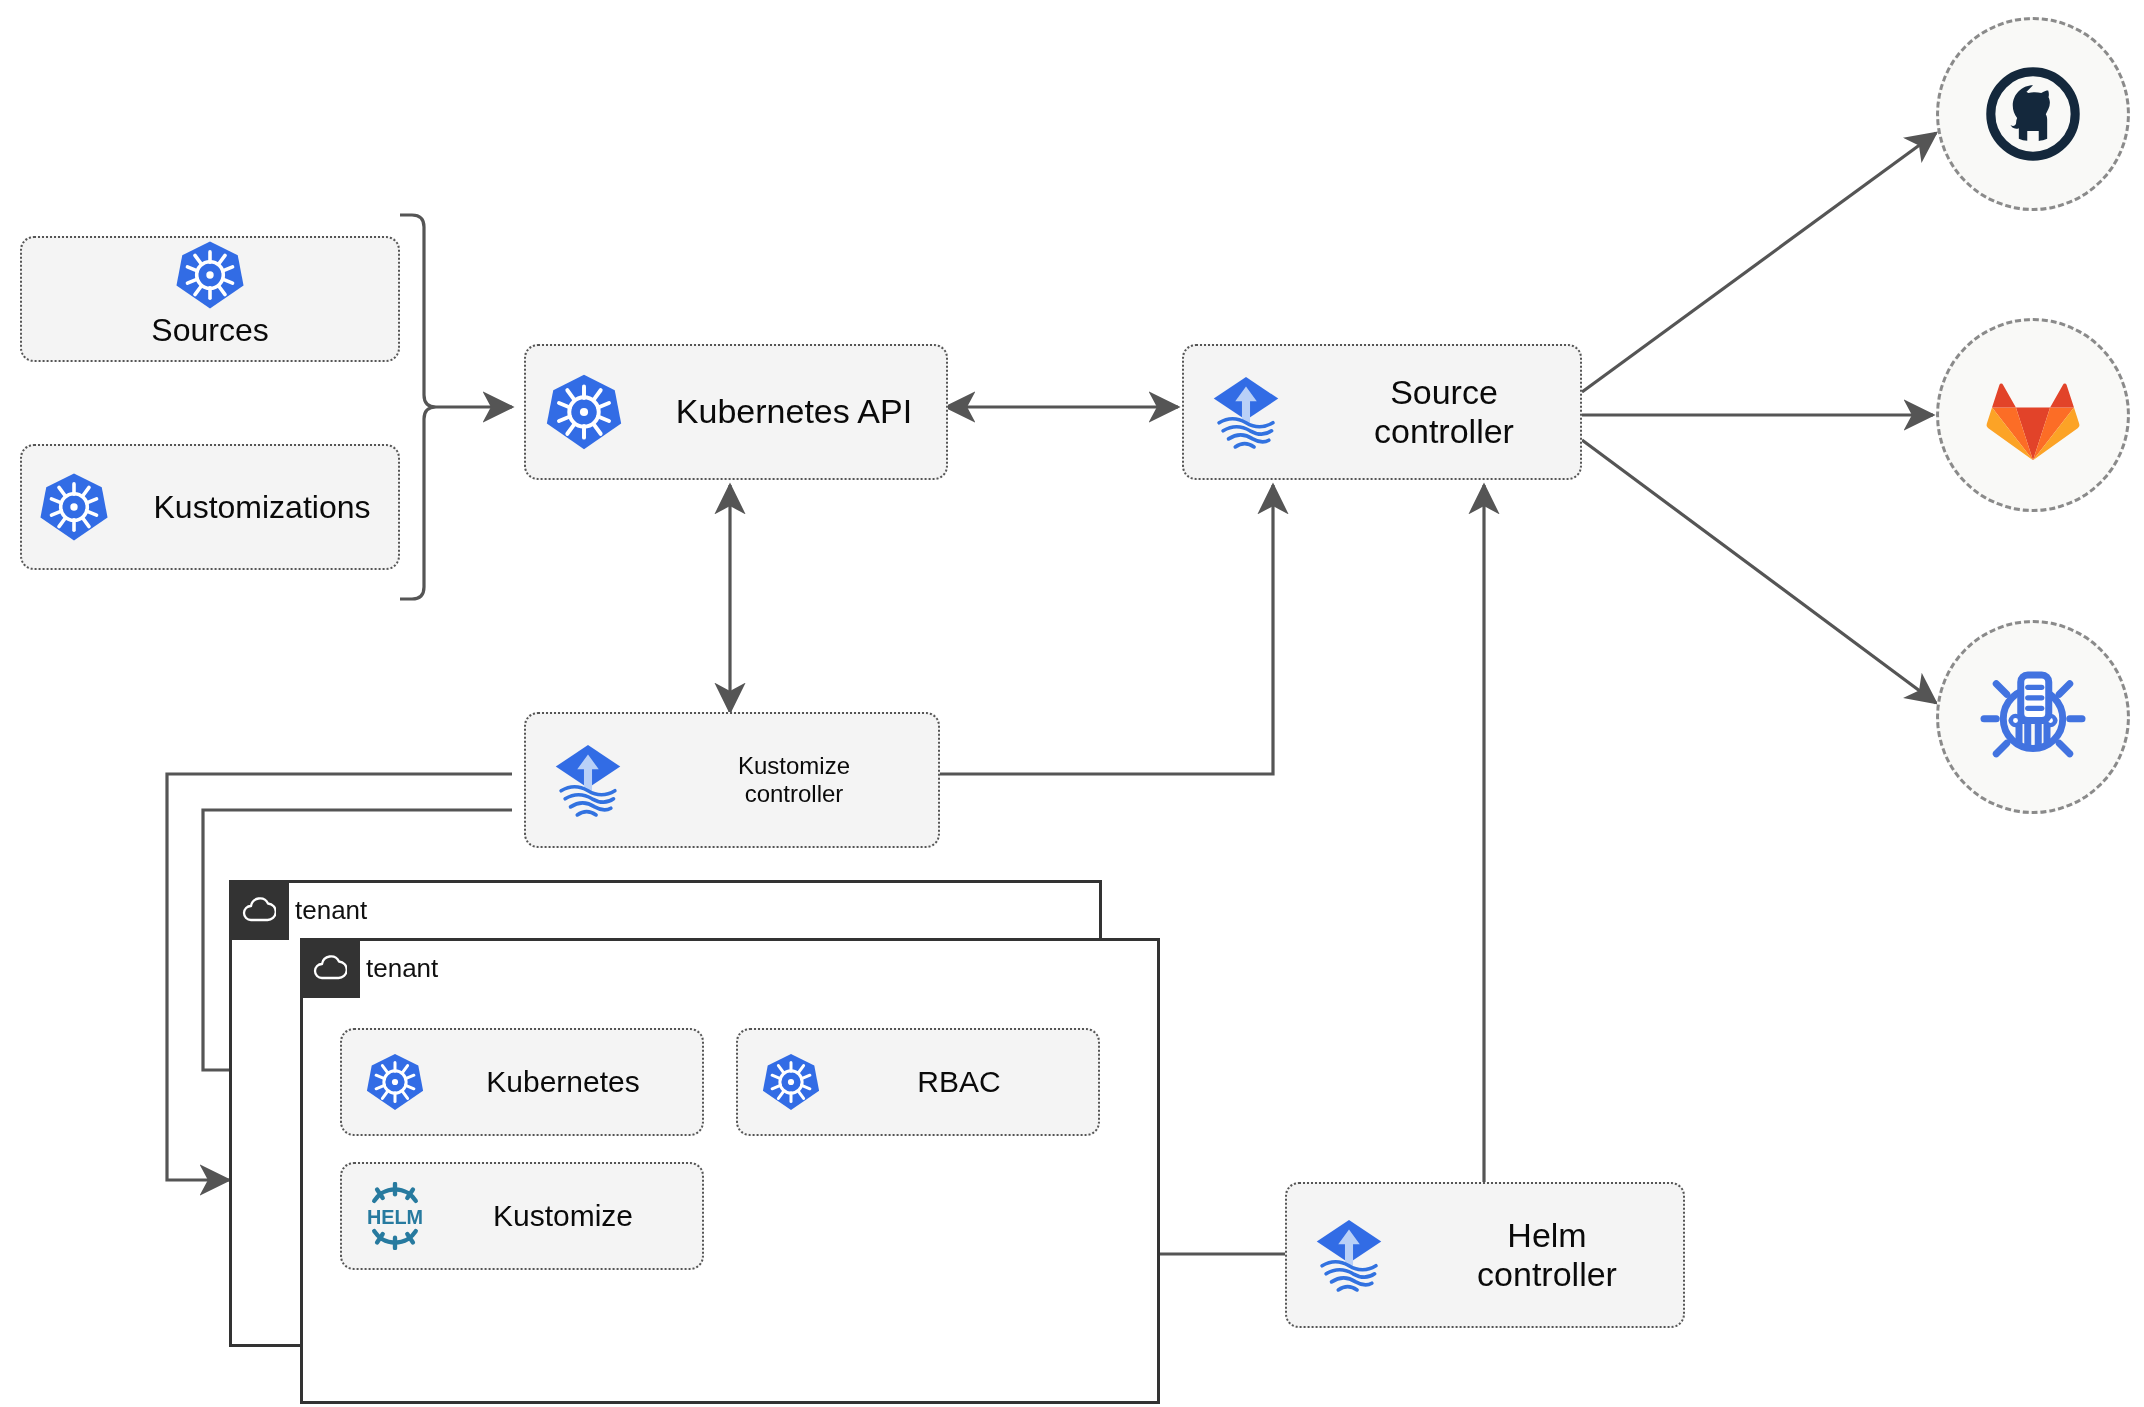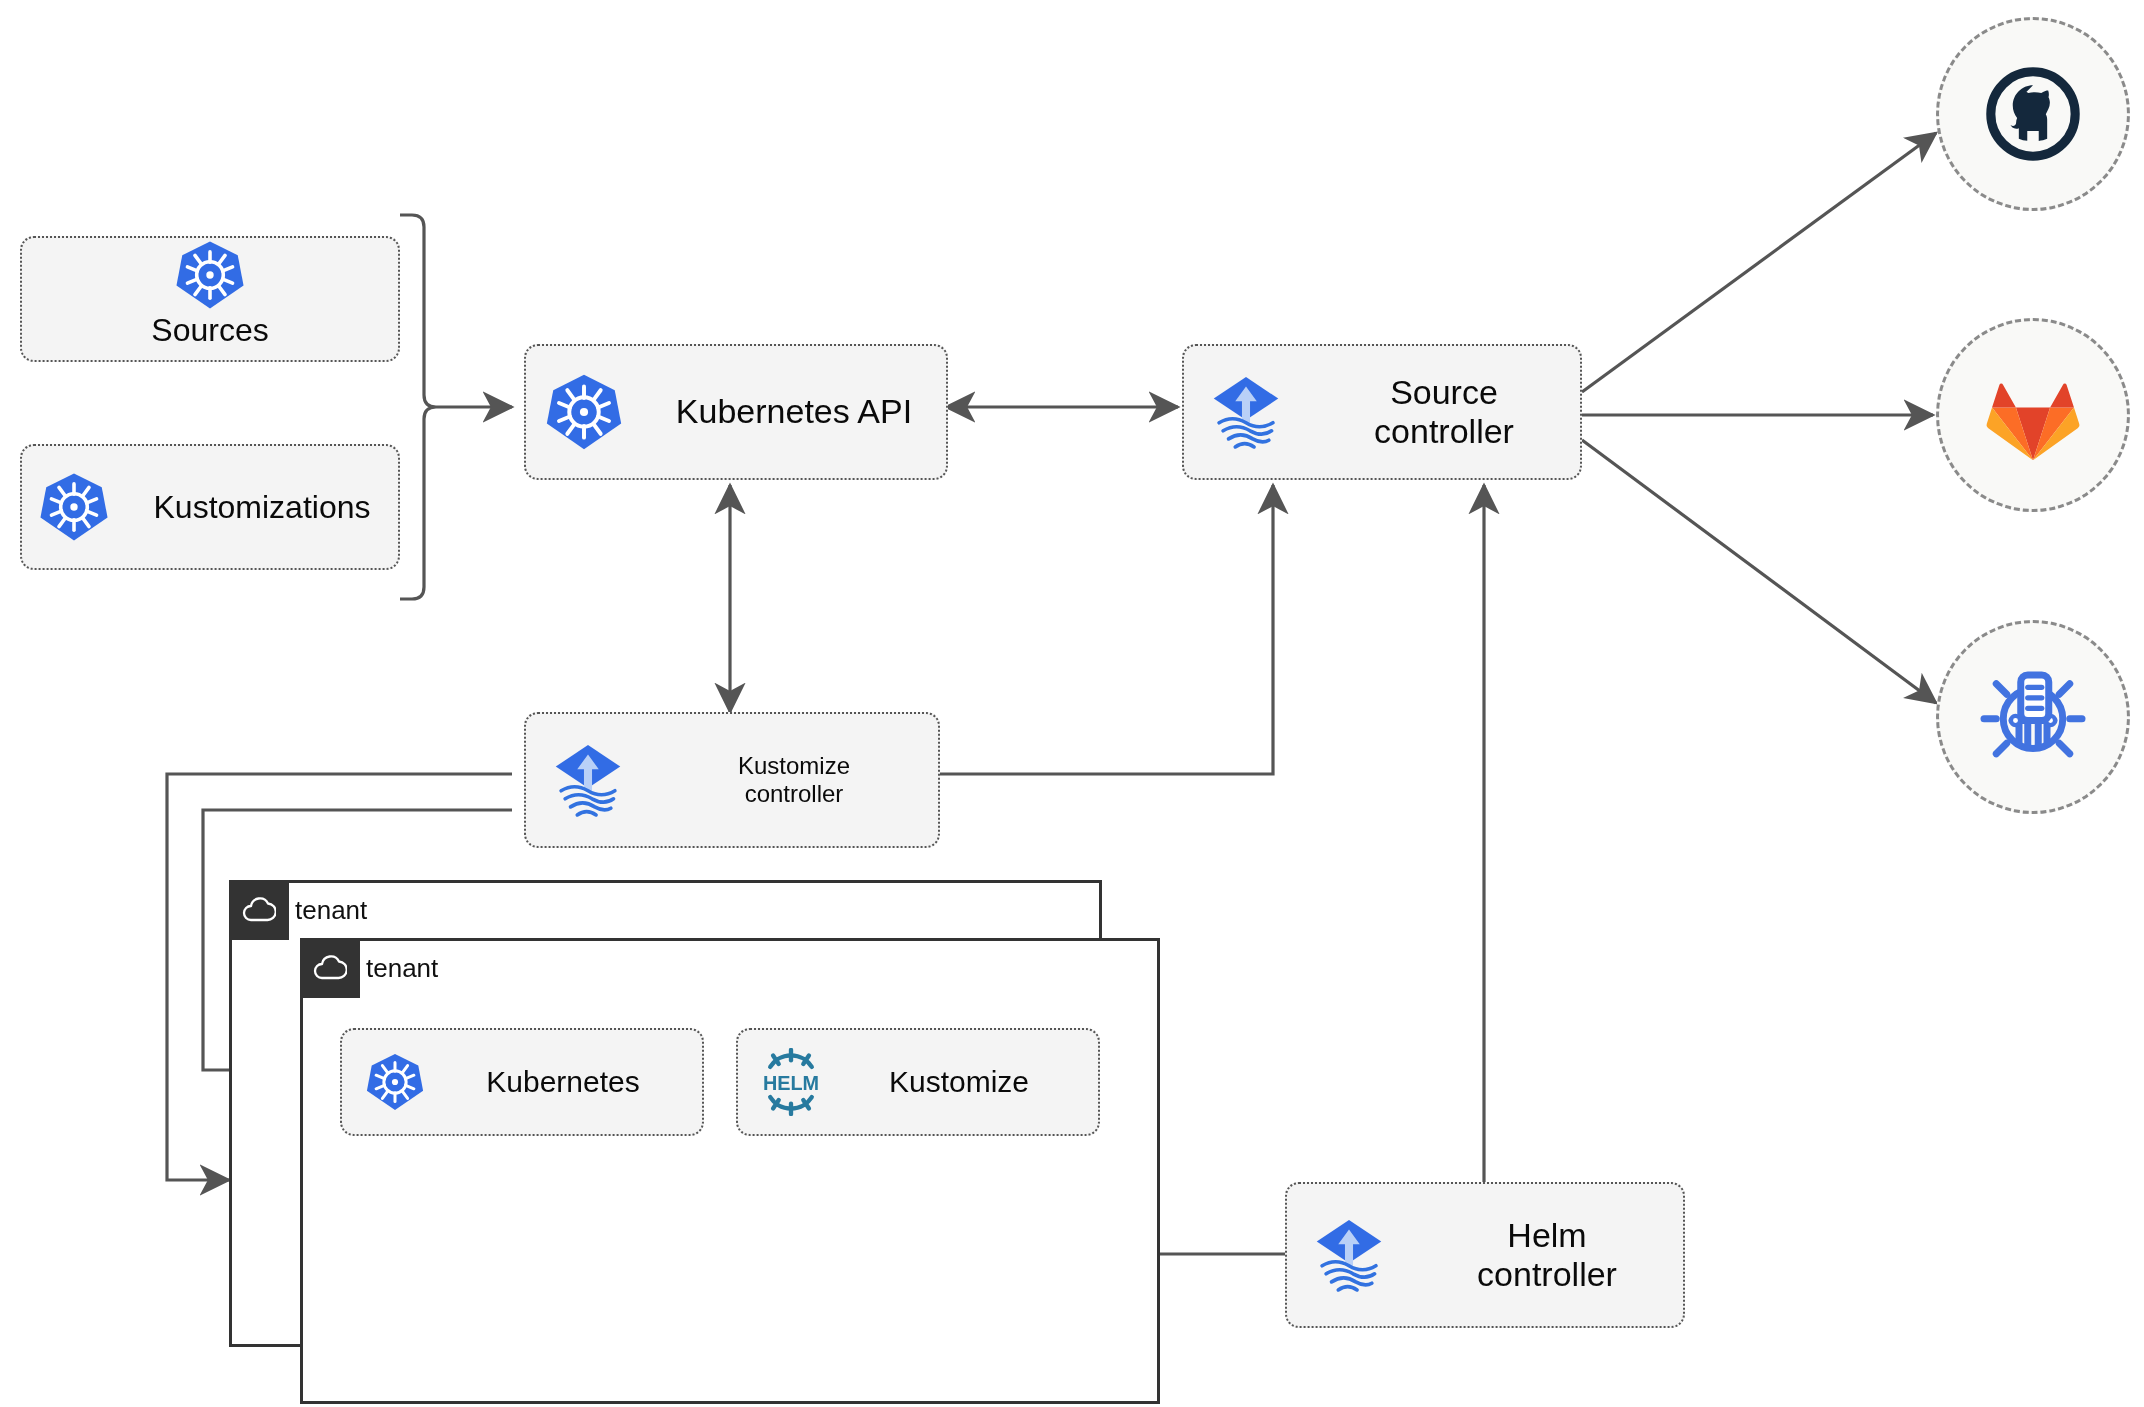--- a/index.html
+++ b/index.html
@@ -379,20 +379,42 @@
               <path d="M39.5 22.5 L45 15"></path>
             <path d="M19 15 L24.5 22.5"></path>
               <path d="M39.5 41.5 L45 49"></path>
           </g>
           <circle cx="32" cy="32" r="3.2" fill="#ffffff"></circle>
         </svg>
       </div>
       <div class="lbl">Kubernetes</div>
     </div>
 
+    <div class="res">
+      <div class="ico">
+        <svg width="62" height="62" viewBox="0 0 64 64" aria-hidden="true">
+          <polygon points="32,3 56,15 61,41 32,61 3,41 8,15" fill="#326ce5"></polygon>
+          <g fill="none" stroke="#ffffff" stroke-width="3.1" stroke-linecap="round">
+            <circle cx="32" cy="32" r="11.5"></circle>
+            <path d="M32 12 L32 21"></path>
+              <path d="M32 43 L32 52"></path>
+            <path d="M12.5 25 L21 28.5"></path>
+              <path d="M43 35.5 L51.5 39"></path>
+            <path d="M12.5 39 L21 35.5"></path>
+              <path d="M43 28.5 L51.5 25"></path>
+            <path d="M19 49 L24.5 41.5"></path>
+              <path d="M39.5 22.5 L45 15"></path>
+            <path d="M19 15 L24.5 22.5"></path>
+              <path d="M39.5 41.5 L45 49"></path>
+          </g>
+          <circle cx="32" cy="32" r="3.2" fill="#ffffff"></circle>
+        </svg>
+      </div>
+      <div class="lbl">RBAC</div>
+    </div>
 
 
     <div class="res">
       <div class="ico">
         <svg width="72" height="68" viewBox="0 0 76 72" aria-hidden="true">
           <g stroke="#277a9f" stroke-width="4.6" fill="none" stroke-linecap="round">
             <path d="M16 20 A26 26 0 0 1 60 20"></path>
             <path d="M16 52 A26 26 0 0 0 60 52"></path>
             <path d="M38 2 L38 13"></path>
             <path d="M38 59 L38 70"></path>

